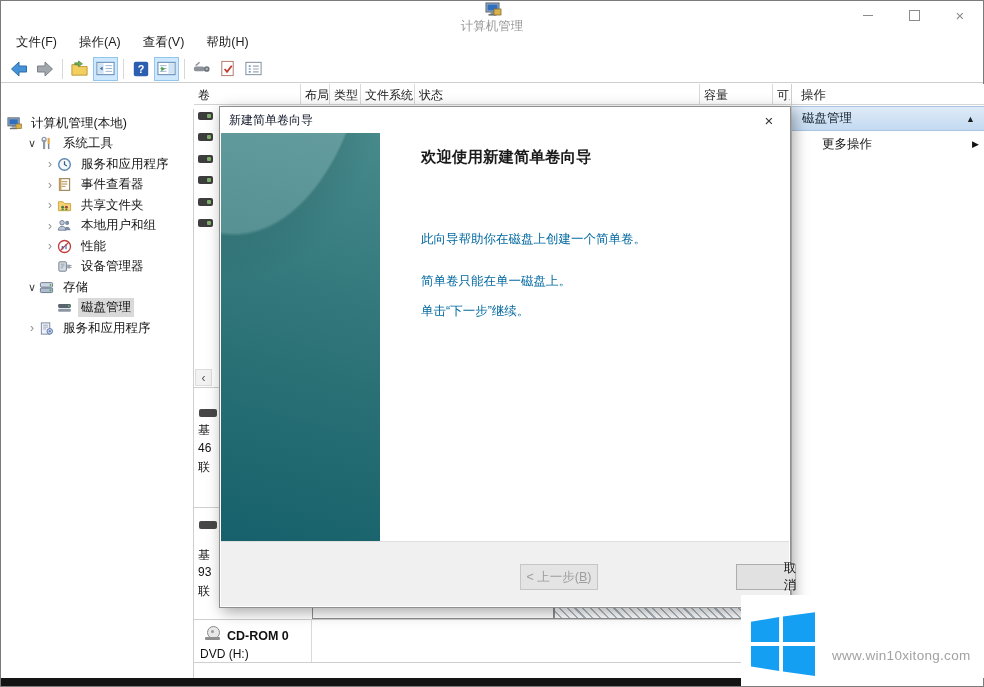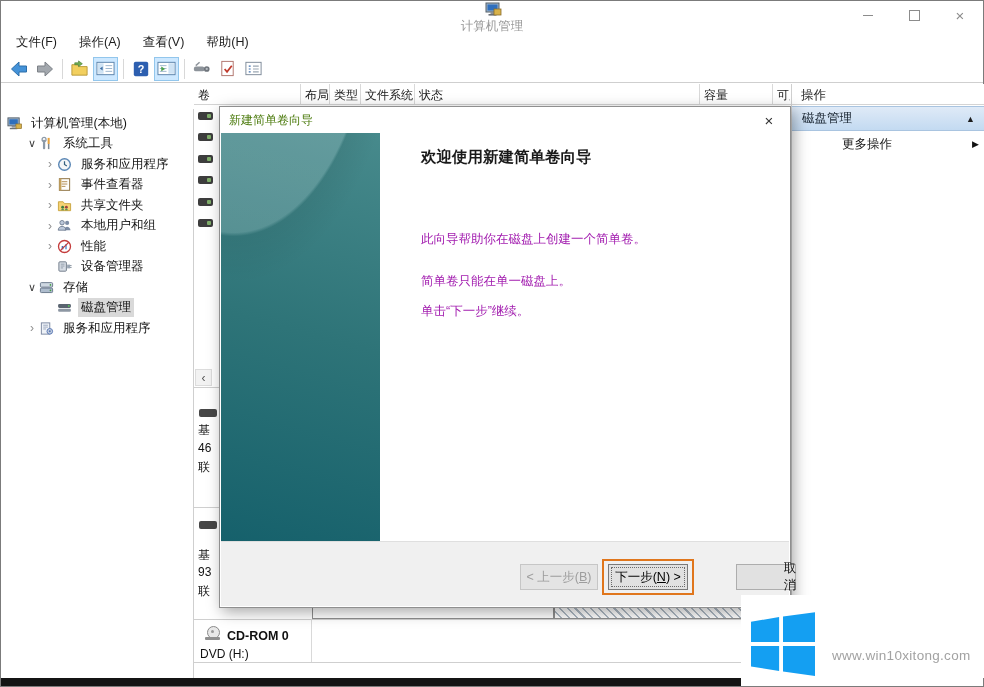--- a/index.html
+++ b/index.html
@@ -64,36 +64,36 @@
   .lg-swatch{width:11px;height:11px;margin-right:4px;flex:none;}
   .lg-label{font-size:12px;color:#121212;}
 
   
   .actions{position:absolute;left:790px;top:83px;width:194px;bottom:8px;background:#fff;border-left:1px solid #cfcfcf;box-sizing:border-box;}
   .act-header{height:21px;border-bottom:1px solid #d4d4d4;font-size:12.5px;color:#1a1a1a;padding:3px 0 0 9px;box-sizing:border-box;}
   .act-group{height:23px;margin-top:1px;background:linear-gradient(#dfeaf7,#c3daf1);border-top:1px solid #a9c4e0;border-bottom:1px solid #a9c4e0;
              display:flex;align-items:center;font-size:12.5px;color:#16222e;padding:0 10px;}
   .act-group .grow{flex:1;}
   .act-collapse{font-size:9px;color:#1c1c1c;}
-  .act-more{height:26px;display:flex;align-items:center;font-size:12.5px;color:#161616;padding:0 6px 0 30px;margin-left:20px;}
+  .act-more{height:26px;display:flex;align-items:center;font-size:12.5px;color:#161616;padding:0 6px 0 30px;}
   .act-more .grow{flex:1;}
   .act-arrow{font-size:9px;color:#111;}
 
   
   .dialog{position:absolute;left:218px;top:105px;width:572px;height:502px;background:#fff;border:1px solid #8f8f8f;
           box-sizing:border-box;box-shadow:3px 4px 14px rgba(0,0,0,0.35);z-index:10;}
   .dlg-titlebar{position:absolute;left:0;top:0;right:0;height:26px;background:#fff;display:flex;align-items:center;}
-  .dlg-title{font-size:12px;color:#4d7c0f;padding-left:9px;}
+  .dlg-title{font-size:12px;color:#0f172a;padding-left:9px;}
   .dlg-close{position:absolute;right:0;top:0;width:42px;height:26px;display:flex;align-items:center;justify-content:center;font-size:15px;color:#333;}
   .dlg-side{position:absolute;left:1px;top:26px;width:159px;height:416px;
             background:linear-gradient(195deg,#478a8c 0%,#2e7478 48%,#15606b 100%);}
   .dlg-side::after{content:"";position:absolute;inset:0;
             background:radial-gradient(140% 95% at 8% -35%,rgba(255,255,255,0.16) 0 62%,rgba(0,0,0,0.06) 63%,transparent 75%);}
   .dlg-heading{position:absolute;left:201px;top:40px;font-size:15.5px;font-weight:bold;color:#1a1a1a;}
-  .dlg-para{position:absolute;left:201px;font-size:12.5px;color:#a21caf;}
+  .dlg-para{position:absolute;left:201px;font-size:12.5px;color:#0369a1;}
   .dlg-bottom{position:absolute;left:1px;right:1px;bottom:1px;height:64px;background:#f0f0f0;border-top:1px solid #dfdfdf;}
   .btn{position:absolute;height:26px;box-sizing:border-box;background:#e1e1e1;border:1px solid #adadad;
        font-size:12.5px;color:#111;display:flex;align-items:center;justify-content:center;font-family:inherit;text-align:right;}
   .btn.disabled{color:#9d9d9d;background:#e4e4e4;border-color:#c6c6c6;}
   .btn-back{left:299px;top:22px;width:78px;}
   .next-annot{position:absolute;left:381px;top:17px;width:92px;height:36px;border:2px solid #e0761c;box-sizing:border-box;
               display:flex;align-items:center;justify-content:center;}
   .btn-next{position:relative;width:80px;height:26px;background:#e1e1e1;border:1px solid #7a7a7a;box-sizing:border-box;
             display:flex;align-items:center;justify-content:center;font-size:12.5px;outline:1px dotted #6b6b6b;outline-offset:-4px;}
   .btn-cancel{left:515px;top:22px;width:60px;padding-left:48px;}
@@ -423,27 +423,20 @@
     <div class="dlg-para" style="top:124px">此向导帮助你在磁盘上创建一个简单卷。</div>
     <div class="dlg-para" style="top:166px">简单卷只能在单一磁盘上。</div>
     <div class="dlg-para" style="top:196px">单击“下一步”继续。</div>
 
     <div class="dlg-bottom">
       <div class="btn btn-back disabled">
         <span>&lt; 上一步(</span>
           <span class="ukey">B</span>
           <span>)</span>
       </div>
-      <div class="next-annot" style="border-color: rgb(224, 118, 28);">
-        <div class="btn-next">
-          <span>下一步(</span>
-            <span class="ukey">N</span>
-            <span>) &gt;</span>
-        </div>
-      </div>
       <div class="btn btn-cancel">取消</div>
     </div>
   </div>
 
   <div class="bottom-bar"></div>
 
   <div class="watermark">
     <div class="wm-flag">
       <svg viewBox="0 0 66 66" width="64" height="64">
         <path d="M0 10 L29 5.2 V31 H0 Z" fill="#149ff2"></path>

